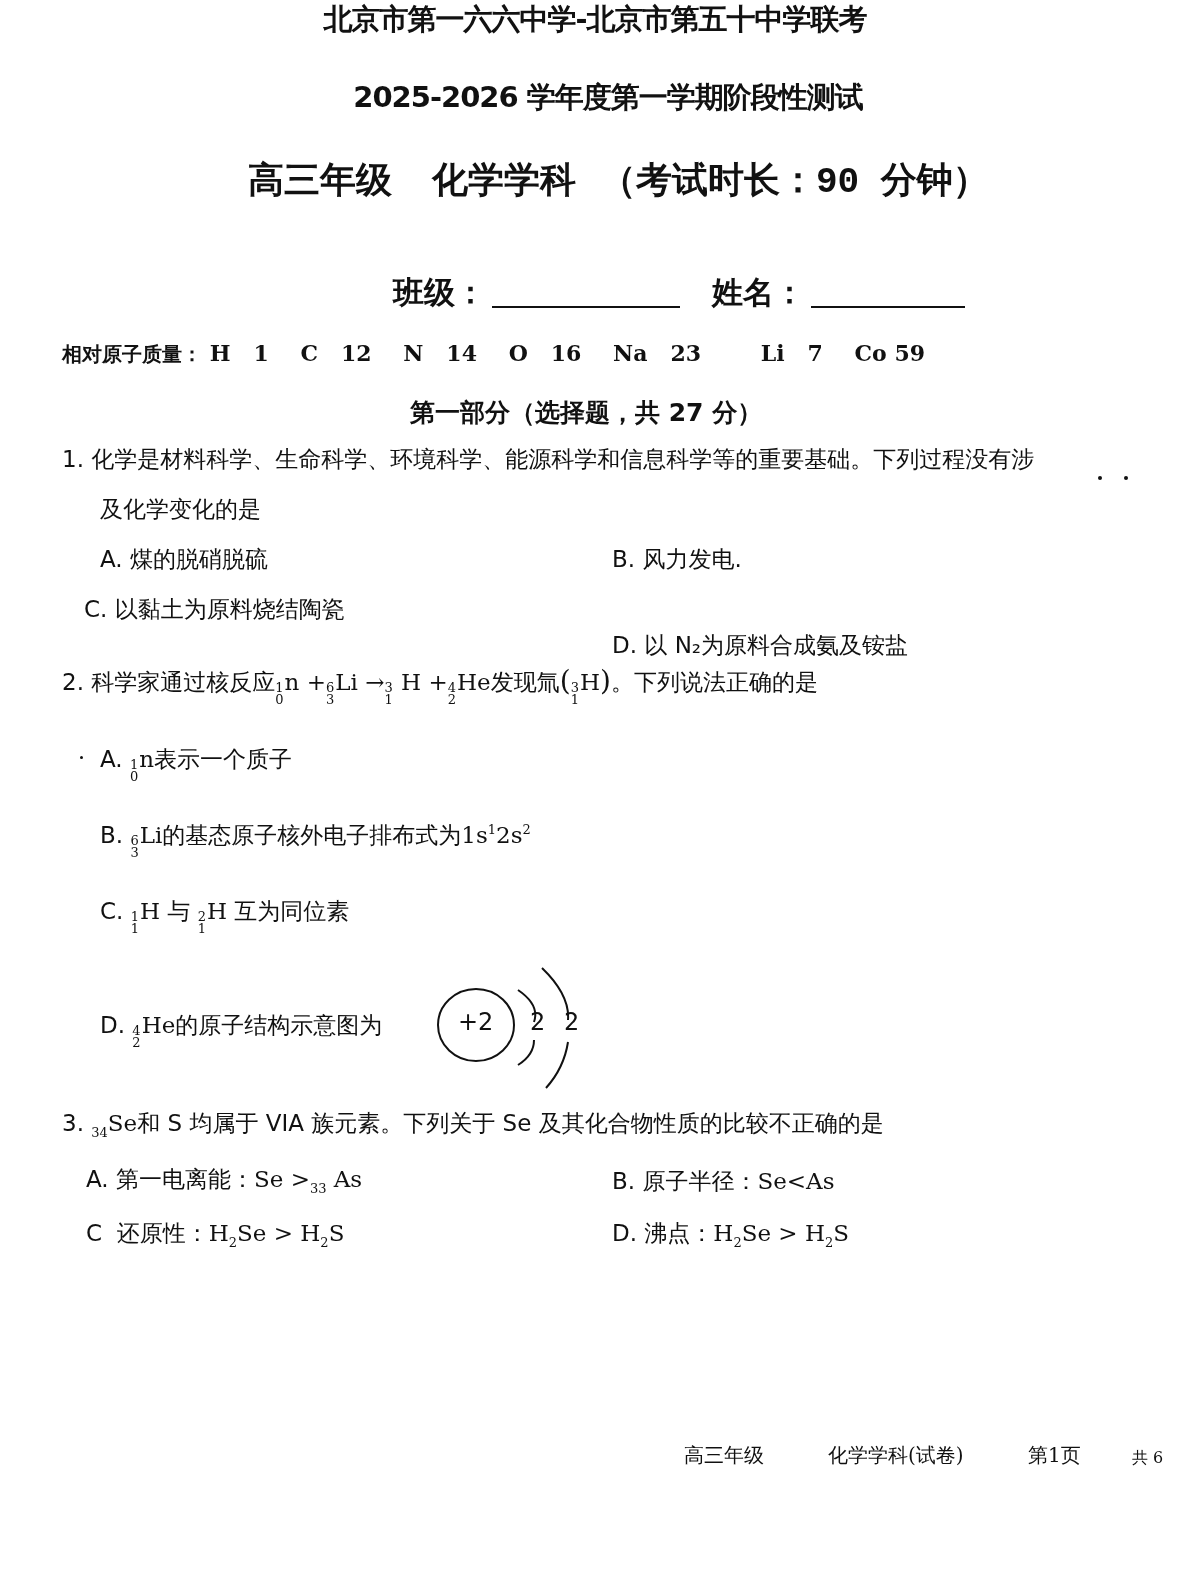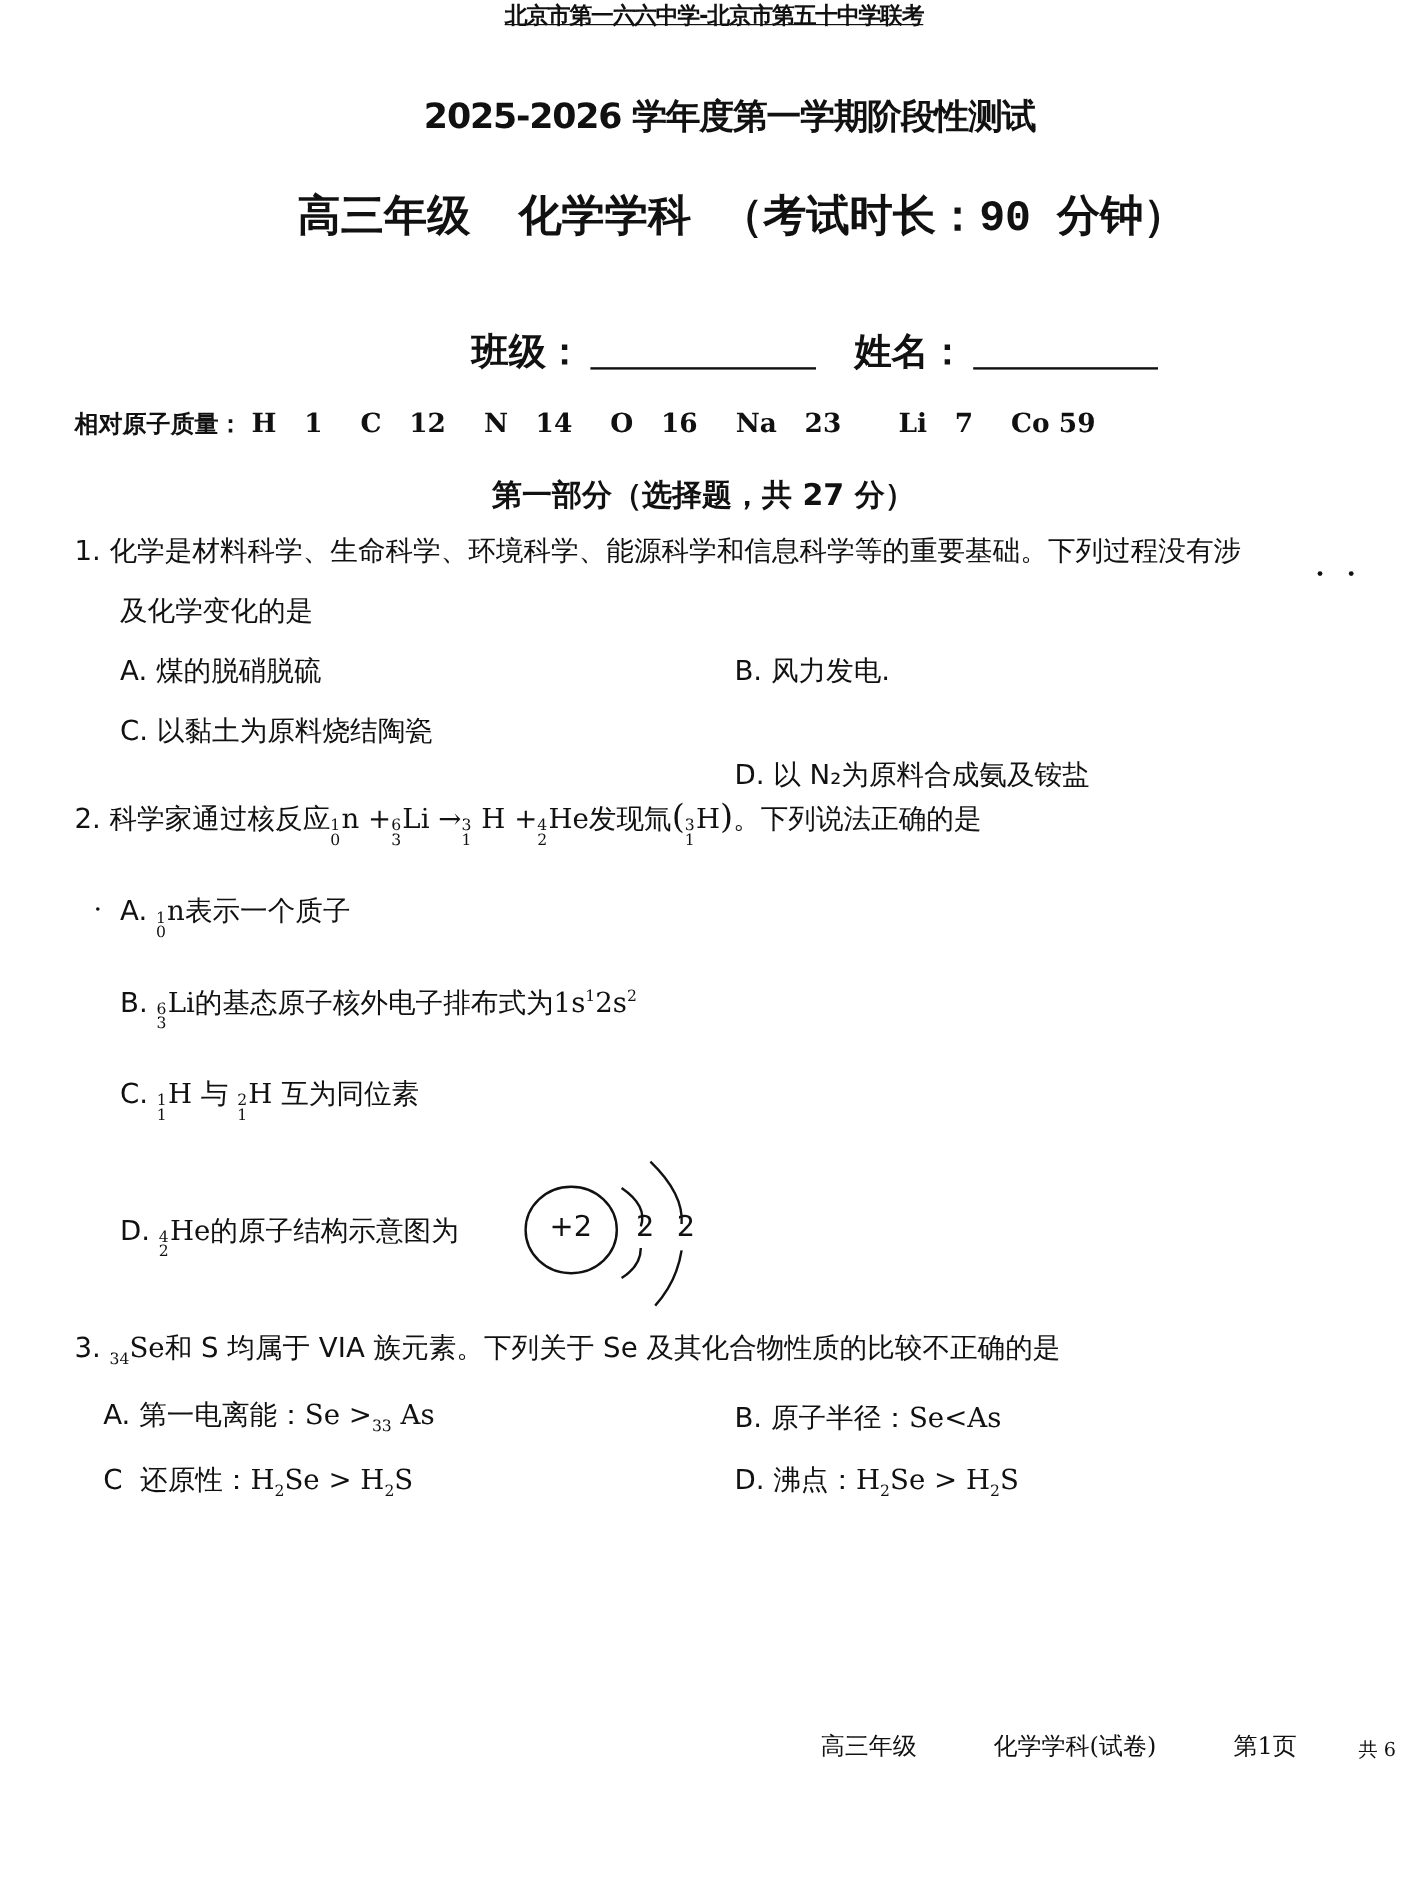--- a/index.html
+++ b/index.html
@@ -1,18 +1,18 @@
 <!DOCTYPE html>
 <html><head>
 <meta charset="utf-8">
 <style>
   html, body { margin: 0; padding: 0; background: #ffffff; }
   body { width: 1190px; height: 1574px; position: relative; overflow: hidden; color: #111; font-family: "DejaVu Serif", "Liberation Serif", serif; }
   .abs { position: absolute; white-space: nowrap; }
-  .title1 { top: 0px; left: 0; width: 1190px; text-align: center; font-family: "DejaVu Sans", sans-serif; font-weight: bold; font-size: 19px; letter-spacing: -1px; text-decoration: underline; }
+  .title1 { top: 0px; left: 0; width: 1190px; text-align: center; font-family: "DejaVu Sans", sans-serif; font-weight: bold; font-size: 29px; letter-spacing: -1px; }
   .title2 { top: 78px; left: 0; width: 1216px; text-align: center; font-family: "DejaVu Sans", sans-serif; font-weight: bold; font-size: 29px; letter-spacing: -1px; }
   .title3 { top: 156px; left: 248px; font-family: Liberation Mono, monospace; font-weight: bold; font-size: 36px; }
   .title3 .gap { display: inline-block; width: 40px; }
   .namerow { top: 272px; left: 393px; font-family: "DejaVu Sans", sans-serif; font-weight: bold; font-size: 31px; }
   .blank { display: inline-block; border-bottom: 2px solid #111; vertical-align: bottom; height: 26px; margin: 0 6px 6px 6px; }
   .masses { top: 340px; left: 62px; font-size: 22px; font-weight: bold; }
   .masses .lbl { font-family: "DejaVu Sans", sans-serif; font-size: 20px; }
   .masses .el { display: inline-block; margin-right: 24px; }
   .sec { top: 396px; left: 410px; font-size: 25px; font-family: "DejaVu Sans", sans-serif; font-weight: bold; }
   .q { font-size: 23px; font-family: "DejaVu Sans", sans-serif; }
@@ -36,37 +36,37 @@
 <div class="abs namerow">
   <span>班级：</span><span class="blank" style="width:188px"></span><span style="display:inline-block;width:26px"></span><span>姓名：</span><span class="blank" style="width:154px"></span>
 </div>
 
 <div class="abs masses">
   <span class="lbl">相对原子质量：</span>
   <span class="el"><span>H</span>&nbsp;&nbsp;&nbsp;<span>1</span></span>
   <span class="el"><span>C</span>&nbsp;&nbsp;&nbsp;<span>12</span></span>
   <span class="el"><span>N</span>&nbsp;&nbsp;&nbsp;<span>14</span></span>
   <span class="el"><span>O</span>&nbsp;&nbsp;&nbsp;<span>16</span></span>
-  <span class="el" style="margin-right:40px"><span>Na</span>&nbsp;&nbsp;&nbsp;<span>23</span></span>
+  <span class="el" style="margin-right:52px"><span>Na</span>&nbsp;&nbsp;&nbsp;<span>23</span></span>
   <span class="el"><span>Li</span>&nbsp;&nbsp;&nbsp;<span>7</span></span>
   <span class="el"><span>Co</span>&nbsp;<span>59</span></span>
 </div>
 
 <div class="abs sec">第一部分（选择题，共 27 分）</div>
 
 <div class="abs q" style="top:444px;left:62px;">
   <span>1.</span>
   <span>化学是材料科学、生命科学、环境科学、能源科学和信息科学等的重要基础。下列过程没有涉</span>
 </div>
 <div class="dot" style="top:476px;left:1098px"></div>
 <div class="dot" style="top:476px;left:1124px"></div>
 <div class="abs q" style="top:494px;left:100px;">及化学变化的是</div>
 <div class="abs opt" style="top:544px;left:100px;"><span>A.</span> <span>煤的脱硝脱硫</span></div>
 <div class="abs opt" style="top:544px;left:612px;text-align:right;"><span>B.</span> <span>风力发电.</span></div>
-<div class="abs opt" style="top:594px;left:100px;"><span>C.</span> <span>以黏土为原料烧结陶瓷</span></div>
+<div class="abs opt" style="top:594px;left:84px;"><span>C.</span> <span>以黏土为原料烧结陶瓷</span></div>
 <div class="abs opt" style="top:594px;left:612px;margin-top:36px;"><span>D.</span> <span>以 N₂为原料合成氨及铵盐</span></div>
 
 <div class="abs q" style="top:664px;left:62px;">
   <span>2.</span>
   <span>科学家通过核反应</span><span class="lat"><span class="nuc">
         <span>1</span>
         <span>0</span>
       </span><span>n</span> <span>+</span><span class="nuc">
         <span>6</span>
         <span>3</span>

